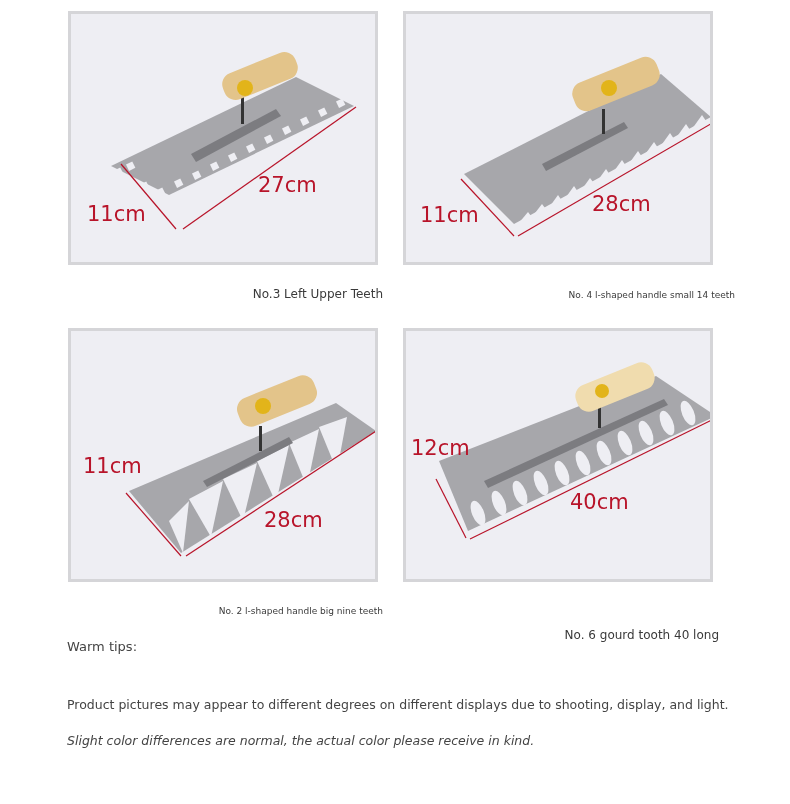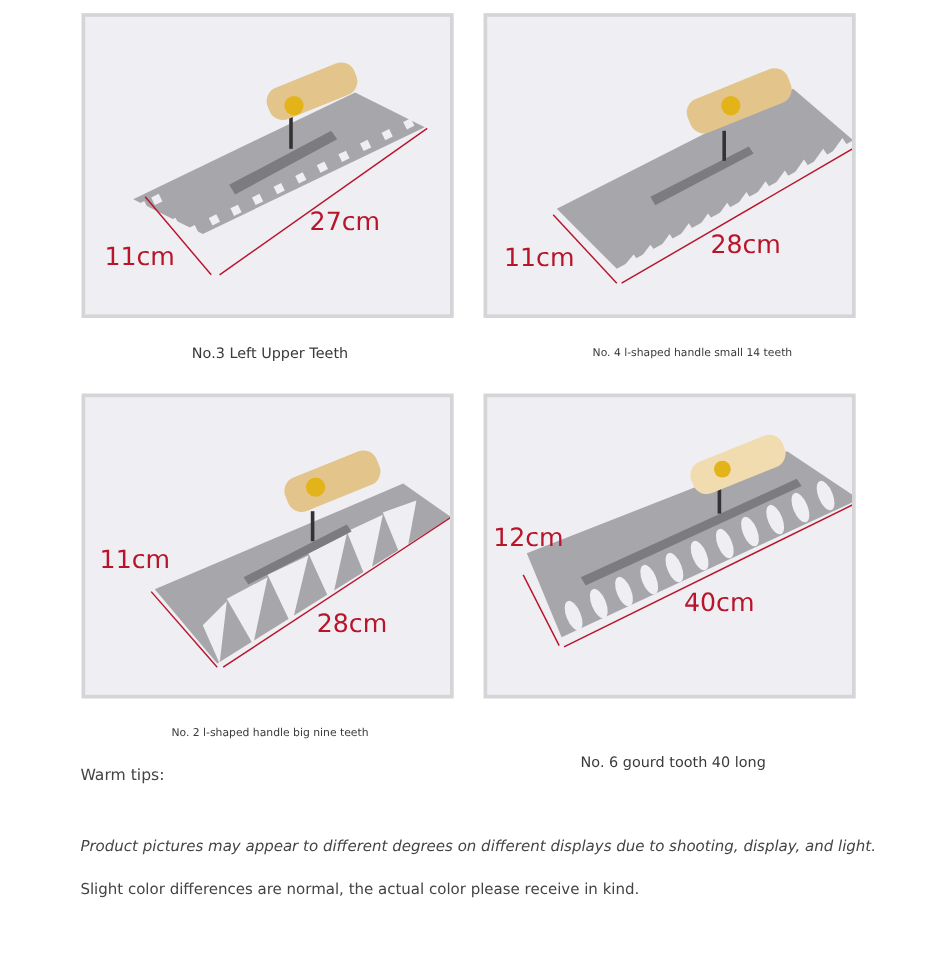--- a/index.html
+++ b/index.html
@@ -1,19 +1,19 @@
 <!DOCTYPE html>
 <html><head>
 <meta charset="utf-8">
 <style>
   html, body { margin: 0; padding: 0; background: #ffffff; }
   body { width: 790px; height: 804px; position: relative; overflow: hidden; font-family: "DejaVu Sans", sans-serif; color: #333; }
   .panel { position: absolute; width: 310px; height: 254px; background: #eeeef3; border: 3px solid #d5d5d8; box-sizing: border-box; overflow: hidden; }
   .panel svg { position: absolute; left: 0; top: 0; }
-  .caption { position: absolute; width: 316px; text-align: center; color: #3a3a3a; }
+  .caption { position: absolute; width: 316px; text-align: right; color: #3a3a3a; }
   .cap-lg { font-size: 12px; }
   .cap-sm { font-size: 9px; }
   .dim { font-family: "DejaVu Sans", sans-serif; fill: #b8142a; }
   .tips-title { position: absolute; left: 67px; top: 639px; font-size: 13px; color: #444; }
   .tips-line { position: absolute; left: 67px; font-size: 12.5px; color: #444; white-space: nowrap; }
 </style>
 </head>
 <body>
 
 <div class="panel" style="left:68px; top:11px;">
@@ -122,14 +122,14 @@
     <circle cx="196" cy="60" r="7" fill="#e2b41a"></circle>
     <line x1="30" y1="148" x2="60" y2="207" stroke="#b8142a" stroke-width="1.2"></line>
     <line x1="64" y1="208" x2="310" y2="87" stroke="#b8142a" stroke-width="1.2"></line>
     <text class="dim" x="5" y="124" font-size="21">12cm</text>
     <text class="dim" x="164" y="178" font-size="21">40cm</text>
   </svg>
 </div>
 <div class="caption cap-lg" style="left:403px; top:628px;">No. 6 gourd tooth 40 long</div>
 
 <div class="tips-title">Warm tips:</div>
-<div class="tips-line" style="top:697px;font-style:italic;">Product pictures may appear to different degrees on different displays due to shooting, display, and light.</div>
-<div class="tips-line" style="top:733px;">Slight color differences are normal, the actual color please receive in kind.</div>
+<div class="tips-line" style="top:697px;">Product pictures may appear to different degrees on different displays due to shooting, display, and light.</div>
+<div class="tips-line" style="top:733px;font-style:italic;">Slight color differences are normal, the actual color please receive in kind.</div>
 
 </body></html>

